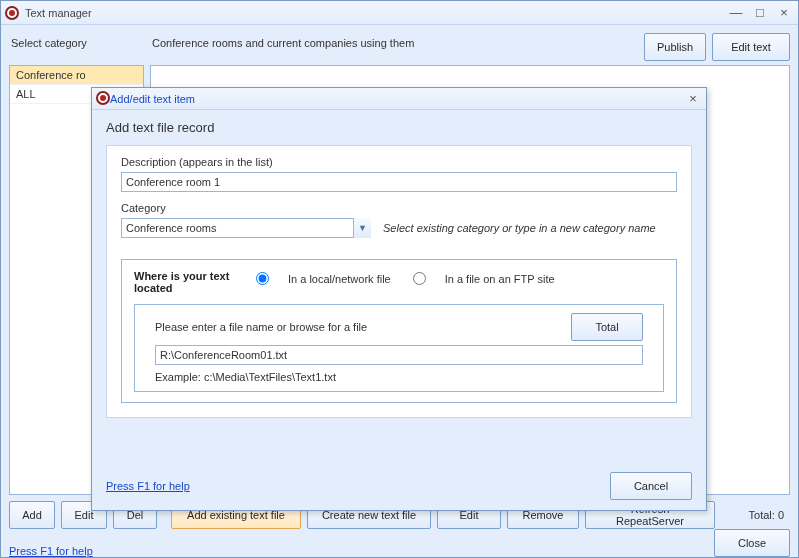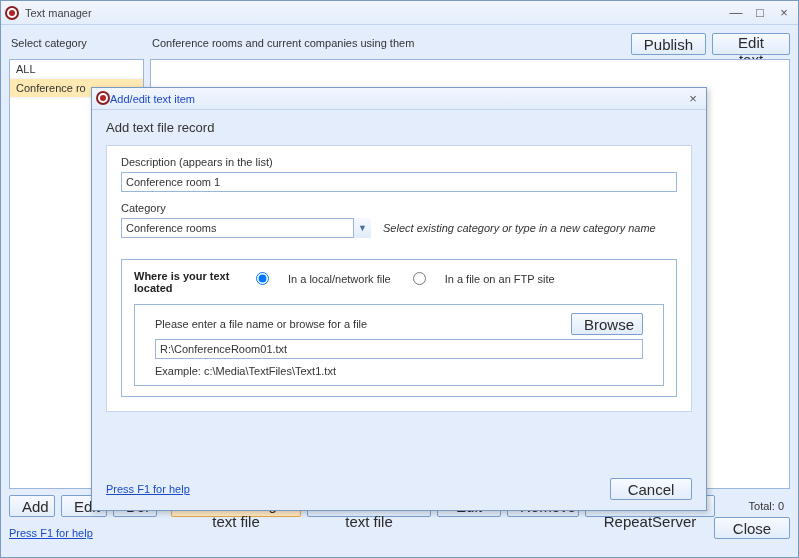--- a/index.html
+++ b/index.html
@@ -7,21 +7,21 @@
   .window { width: 799px; height: 558px; border: 1px solid #7a9ac2; background: #e3edfb; position: relative; }
   .titlebar { height: 24px; display: flex; align-items: center; padding: 0 4px; background: linear-gradient(#f2f6fd, #e3edfb); border-bottom: 1px solid #c2d2ea; }
   .titlebar .icon { width: 14px; height: 14px; margin-right: 6px; }
   .title { flex: 1; color: #444; }
   .win-controls { display: flex; gap: 4px; }
   .win-controls span { width: 20px; height: 16px; color: #555; display: flex; align-items: center; justify-content: center; cursor: pointer; font-size: 13px; }
   .body { padding: 8px; position: relative; height: calc(100% - 24px); }
   .top-row { display: flex; gap: 6px; }
   .sel-cat-label { height: 20px; line-height: 20px; color: #333; width: 135px; padding-left: 2px; }
   .detail-label { flex: 1; height: 20px; line-height: 20px; color: #333; padding-left: 2px; }
-  .btn { height: 22px; background: linear-gradient(#f7faff, #e1ecfb); border: 1px solid #7aa0d0; color: #2a2a2a; padding: 0 12px; cursor: pointer; border-radius: 2px; font-size: 15px; }
+  .btn { height: 28px; background: linear-gradient(#f7faff, #e1ecfb); border: 1px solid #7aa0d0; color: #2a2a2a; padding: 0 12px; cursor: pointer; border-radius: 2px; font-size: 11px; }
   .content-row { display: flex; gap: 6px; margin-top: 4px; height: 430px; }
   .cat-list { width: 135px; background: #fff; border: 1px solid #9ab6da; }
   .cat-item { padding: 3px 6px; border-bottom: 1px solid #eef3fb; cursor: pointer; color: #333; }
   .cat-item.selected { background: #ffe9b3; }
   .detail-area { flex: 1; background: #fff; border: 1px solid #9ab6da; }
   .bottom-bar { display: flex; align-items: center; gap: 6px; margin-top: 6px; }
   .sep { width: 2px; height: 22px; background: transparent; }
   .btn-highlight { border: 1px solid #e0a84a; background: linear-gradient(#fff7ea, #ffe8bf); }
   .total { margin-left: auto; padding-right: 6px; color: #333; }
   .help-link { color: #1a49c7; text-decoration: underline; cursor: pointer; margin-top: 8px; display: inline-block; }
@@ -82,22 +82,22 @@
   </div>
   <div class="body">
     <div class="top-row">
       <div class="sel-cat-label">Select category</div>
       <div class="detail-label">Conference rooms and current companies using them</div>
       <button class="btn">Publish</button>
       <button class="btn" style="width:78px">Edit text</button>
     </div>
     <div class="content-row">
       <div class="cat-list">
+        <div class="cat-item selected">Conference ro</div>
         <div class="cat-item">ALL</div>
-        <div class="cat-item selected">Conference ro</div>
       </div>
       <div class="detail-area"></div>
     </div>
     <div class="bottom-bar">
       <button class="btn" style="width:46px">Add</button>
       <button class="btn" style="width:46px">Edit</button>
       <button class="btn" style="width:44px">Del</button>
       <span class="sep"></span>
       <button class="btn btn-highlight" style="width:130px">Add existing text file</button>
       <button class="btn" style="width:124px">Create new text file</button>
@@ -147,21 +147,21 @@
                 </label>
                 <label>
                   <input type="radio" name="loc" style="">
                   <span>In a file on an FTP site</span>
                 </label>
               </div>
             </div>
             <div class="filebox">
               <div class="file-row-top">
                 <div class="label">Please enter a file name or browse for a file</div>
-                <button class="btn" style="width:72px">Browse</button>
+                <button class="btn" style="width:72px">Total</button>
               </div>
               <input class="input" type="text" value="R:\ConferenceRoom01.txt" style="">
               <div class="example">Example:  c:\Media\TextFiles\Text1.txt</div>
             </div>
           </div>
         </div>
         <div class="dlg-footer">
           <a class="help-link">Press F1 for help</a>
           <div class="spacer"></div>
           <button class="btn">Cancel</button>

